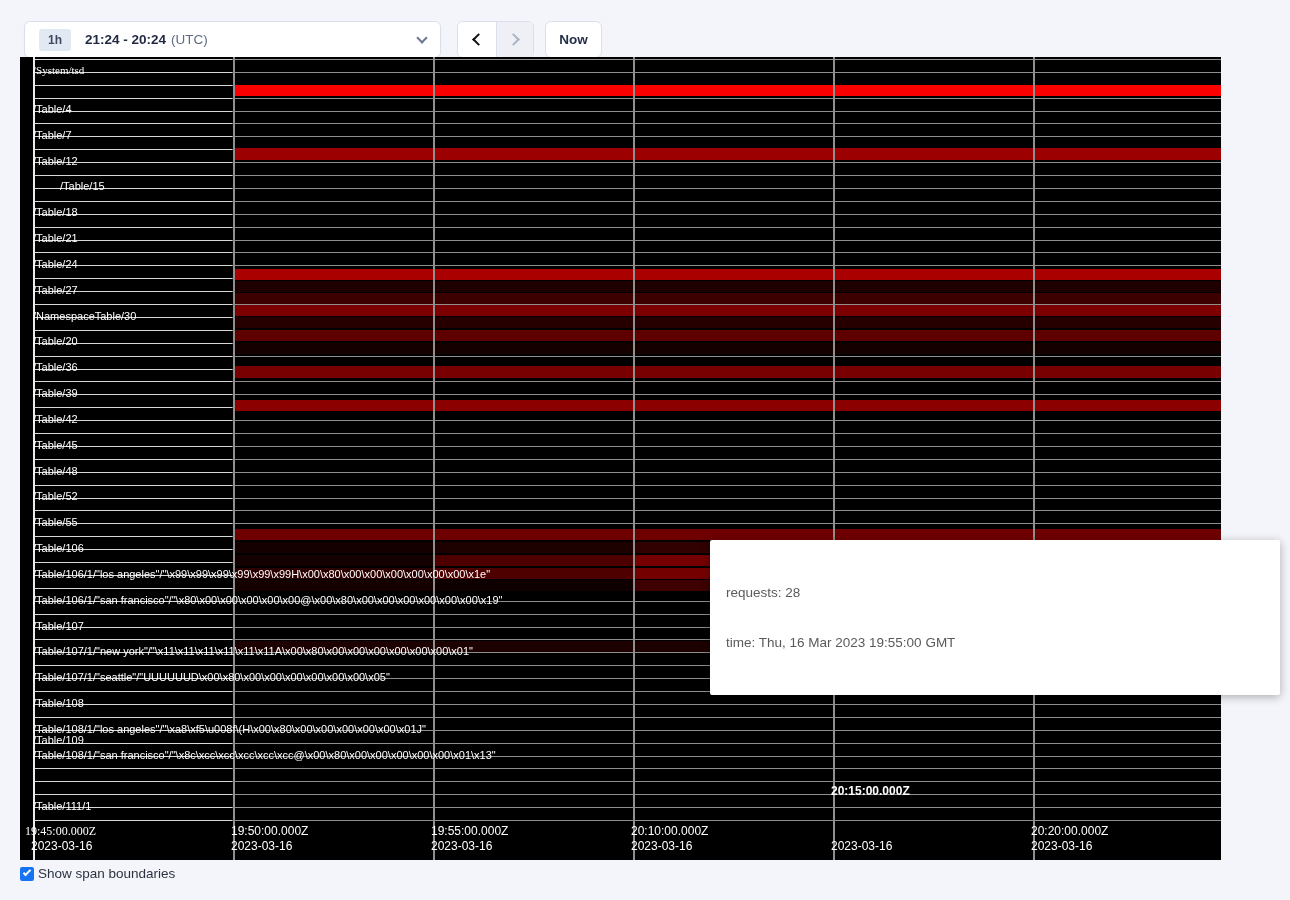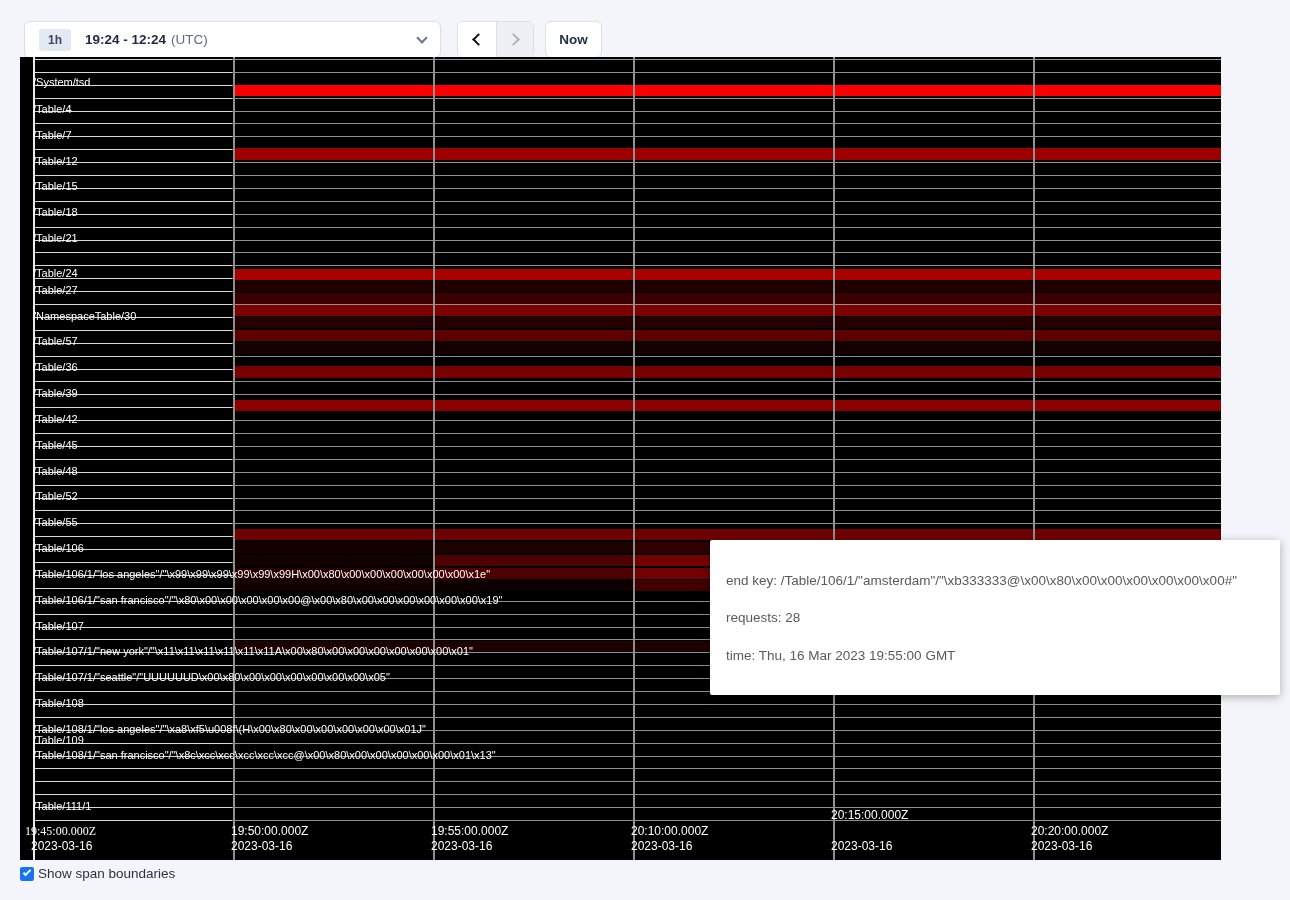--- a/index.html
+++ b/index.html
@@ -78,21 +78,21 @@
     transform:rotate(-45deg);
   }
   .checkbox-label { margin-left:4px; font-size:13.5px; color:#2b3342; }
 </style>
 </head>
 <body>
 
 <div class="toolbar">
   <div class="range-select">
     <span class="range-badge">1h</span>
-    <span class="range-text">19:24 - 12:24</span>
+    <span class="range-text">21:24 - 20:24</span>
     <span class="range-zone">(UTC)</span>
     <span class="chev down"></span>
   </div>
   <div class="nav-group">
     <button class="nav-btn prev">
       <span class="chev"></span>
     </button>
     <button class="nav-btn next">
       <span class="chev"></span>
     </button>
@@ -185,31 +185,31 @@
     <div class="band" style="top: 523px; height: 11px; left: 213px; width: 199.5px; background: rgb(21, 0, 0);"></div>
     <div class="band" style="top: 523px; height: 11px; left: 412.5px; width: 200px; background: rgb(14, 0, 0);"></div>
     <div class="band" style="top: 523px; height: 11px; left: 612.5px; width: 588.5px; background: rgb(62, 0, 0);"></div>
     <div class="band" style="top: 584px; height: 11px; left: 213px; width: 988px; background: rgb(29, 0, 0);"></div>
     <div class="vline first" style="left: 13px;"></div>
     <div class="vline" style="left: 212.5px;"></div>
     <div class="vline" style="left: 412.5px;"></div>
     <div class="vline" style="left: 612.5px;"></div>
     <div class="vline" style="left: 812.5px;"></div>
     <div class="vline" style="left: 1012.5px;"></div>
-    <div class="rowlabel" style="top: 19px;">/System/tsd</div>
+    <div class="rowlabel" style="top: 7px; font-family: Liberation Serif, serif;">/System/tsd</div>
     <div class="rowlabel" style="top: 45.93px;">/Table/4</div>
     <div class="rowlabel" style="top: 71.76px;">/Table/7</div>
     <div class="rowlabel" style="top: 97.59px;">/Table/12</div>
-    <div class="rowlabel" style="top: 123.42px;">/Table/15</div>
+    <div class="rowlabel" style="top: 123.42px; padding-left: 27px;">/Table/15</div>
     <div class="rowlabel" style="top: 149.25px;">/Table/18</div>
     <div class="rowlabel" style="top: 175.08px;">/Table/21</div>
-    <div class="rowlabel" style="top: 200.91px; margin-top: 9px;">/Table/24</div>
+    <div class="rowlabel" style="top: 200.91px;">/Table/24</div>
     <div class="rowlabel" style="top: 226.74px;">/Table/27</div>
     <div class="rowlabel" style="top: 252.57px;">/NamespaceTable/30</div>
-    <div class="rowlabel" style="top: 278.4px;">/Table/57</div>
+    <div class="rowlabel" style="top: 278.4px;">/Table/20</div>
     <div class="rowlabel" style="top: 304.23px;">/Table/36</div>
     <div class="rowlabel" style="top: 330.06px;">/Table/39</div>
     <div class="rowlabel" style="top: 355.89px;">/Table/42</div>
     <div class="rowlabel" style="top: 381.72px;">/Table/45</div>
     <div class="rowlabel" style="top: 407.55px;">/Table/48</div>
     <div class="rowlabel" style="top: 433.38px;">/Table/52</div>
     <div class="rowlabel" style="top: 459.21px;">/Table/55</div>
     <div class="rowlabel" style="top: 485.04px;">/Table/106</div>
     <div class="rowlabel" style="top: 510.87px;">/Table/106/1/"los angeles"/"\x99\x99\x99\x99\x99\x99H\x00\x80\x00\x00\x00\x00\x00\x00\x1e"</div>
     <div class="rowlabel" style="top: 536.7px;">/Table/106/1/"san francisco"/"\x80\x00\x00\x00\x00\x00@\x00\x80\x00\x00\x00\x00\x00\x00\x19"</div>
@@ -222,28 +222,27 @@
     <div class="rowlabel" style="top: 677px;">/Table/109</div>
     <div class="rowlabel" style="top: 743.34px;">/Table/111/1</div>
     <div class="tick" style="left: 5px; top: 768px; font-family: Liberation Serif, serif;">19:45:00.000Z</div>
     <div class="tick" style="left: 11px; top: 783px;">2023-03-16</div>
     <div class="tick" style="left: 211px; top: 768px; text-align: center;">19:50:00.000Z</div>
     <div class="tick" style="left: 211px; top: 783px;">2023-03-16</div>
     <div class="tick" style="left: 411px; top: 768px;">19:55:00.000Z</div>
     <div class="tick" style="left: 411px; top: 783px;">2023-03-16</div>
     <div class="tick" style="left: 611px; top: 768px;">20:10:00.000Z</div>
     <div class="tick" style="left: 611px; top: 783px;">2023-03-16</div>
-    <div class="tick" style="left: 811px; top: 752px;">20:15:00.000Z</div>
+    <div class="tick" style="left: 811px; top: 728px; font-weight: bold;">20:15:00.000Z</div>
     <div class="tick" style="left: 811px; top: 783px;">2023-03-16</div>
     <div class="tick" style="left: 1011px; top: 768px;">20:20:00.000Z</div>
     <div class="tick" style="left: 1011px; top: 783px;">2023-03-16</div>
   </div>
 
 <div class="tooltip" id="tooltip">
-    <div class="tooltip-line">end key: /Table/106/1/"amsterdam"/"\xb333333@\x00\x80\x00\x00\x00\x00\x00\x00#"</div>
     <div class="tooltip-line">requests: 28</div>
     <div class="tooltip-line">time: Thu, 16 Mar 2023 19:55:00 GMT</div>
   </div>
 
 <div class="footer">
   <div class="checkbox" style="background: rgb(22, 115, 241);">
     <span class="mark" style="display: block;"></span>
   </div>
   <span class="checkbox-label">Show span boundaries</span>
 </div>

